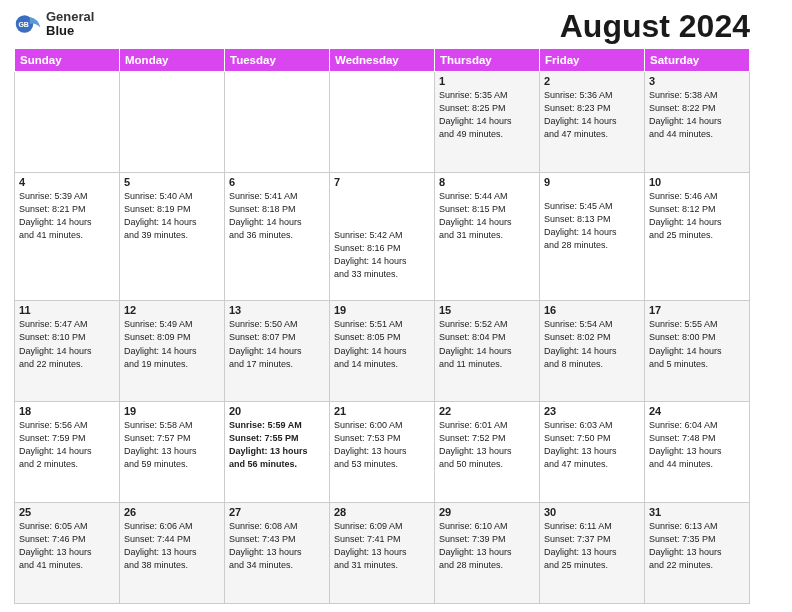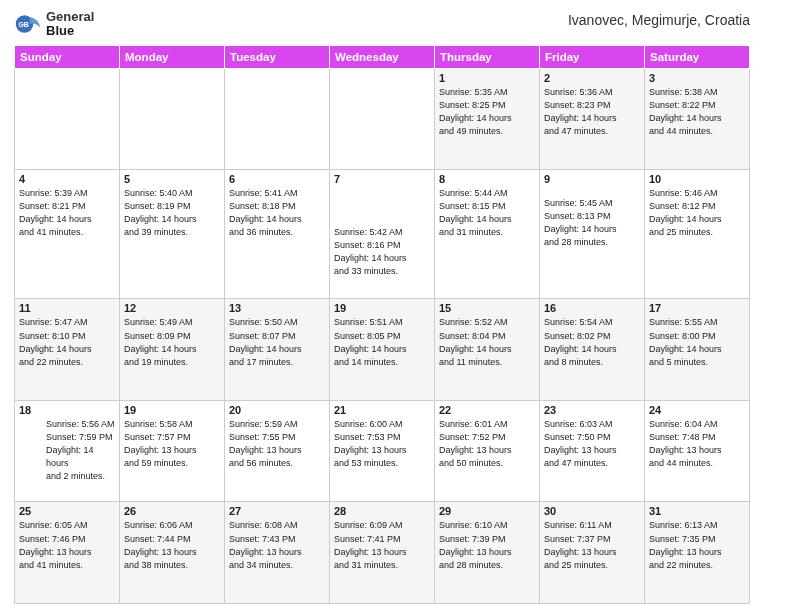--- a/index.html
+++ b/index.html
@@ -108,21 +108,21 @@
         <circle cx="12" cy="16" r="10" fill="#3a6ebf"></circle>
         <path d="M18 8 Q28 10 30 20 Q24 14 18 16 Z" fill="#5b9bd5"></path>
         <text x="5" y="19" font-size="8" fill="white" font-weight="bold" font-family="Arial">GB</text>
       </svg>
       <div class="logo-text">
         <span>General</span>
         <span>Blue</span>
       </div>
     </div>
     <div class="title-block">
-      <h2>Ivanovec, Megimurje, Croatia</h2>
+      <h1>August 2024</h1>
     </div>
   </div>
 
   <table class="calendar">
     <thead>
       <tr>
       <th>Sunday</th>
           <th>Monday</th>
           <th>Tuesday</th>
           <th>Wednesday</th>
@@ -257,35 +257,35 @@
             <span class="day-number">17</span>
             <div class="day-info" style="white-space: pre-line;">Sunrise: 5:55 AM
 Sunset: 8:00 PM
 Daylight: 14 hours
 and 5 minutes.</div>
           </td>
         </tr>
         <tr>
           <td>
             <span class="day-number">18</span>
-            <div class="day-info" style="white-space: pre-line; margin-left: 27px;">Sunrise: 5:56 AM
+            <div class="day-info" style="white-space: pre-line;">Sunrise: 5:56 AM
 Sunset: 7:59 PM
 Daylight: 14 hours
 and 2 minutes.</div>
           </td>
           <td>
             <span class="day-number">19</span>
             <div class="day-info" style="white-space: pre-line;">Sunrise: 5:58 AM
 Sunset: 7:57 PM
 Daylight: 13 hours
 and 59 minutes.</div>
           </td>
           <td>
             <span class="day-number">20</span>
-            <div class="day-info" style="white-space: pre-line;">Sunrise: 5:59 AM
+            <div class="day-info" style="white-space: pre-line; font-weight: bold;">Sunrise: 5:59 AM
 Sunset: 7:55 PM
 Daylight: 13 hours
 and 56 minutes.</div>
           </td>
           <td>
             <span class="day-number">21</span>
             <div class="day-info" style="white-space: pre-line;">Sunrise: 6:00 AM
 Sunset: 7:53 PM
 Daylight: 13 hours
 and 53 minutes.</div>

